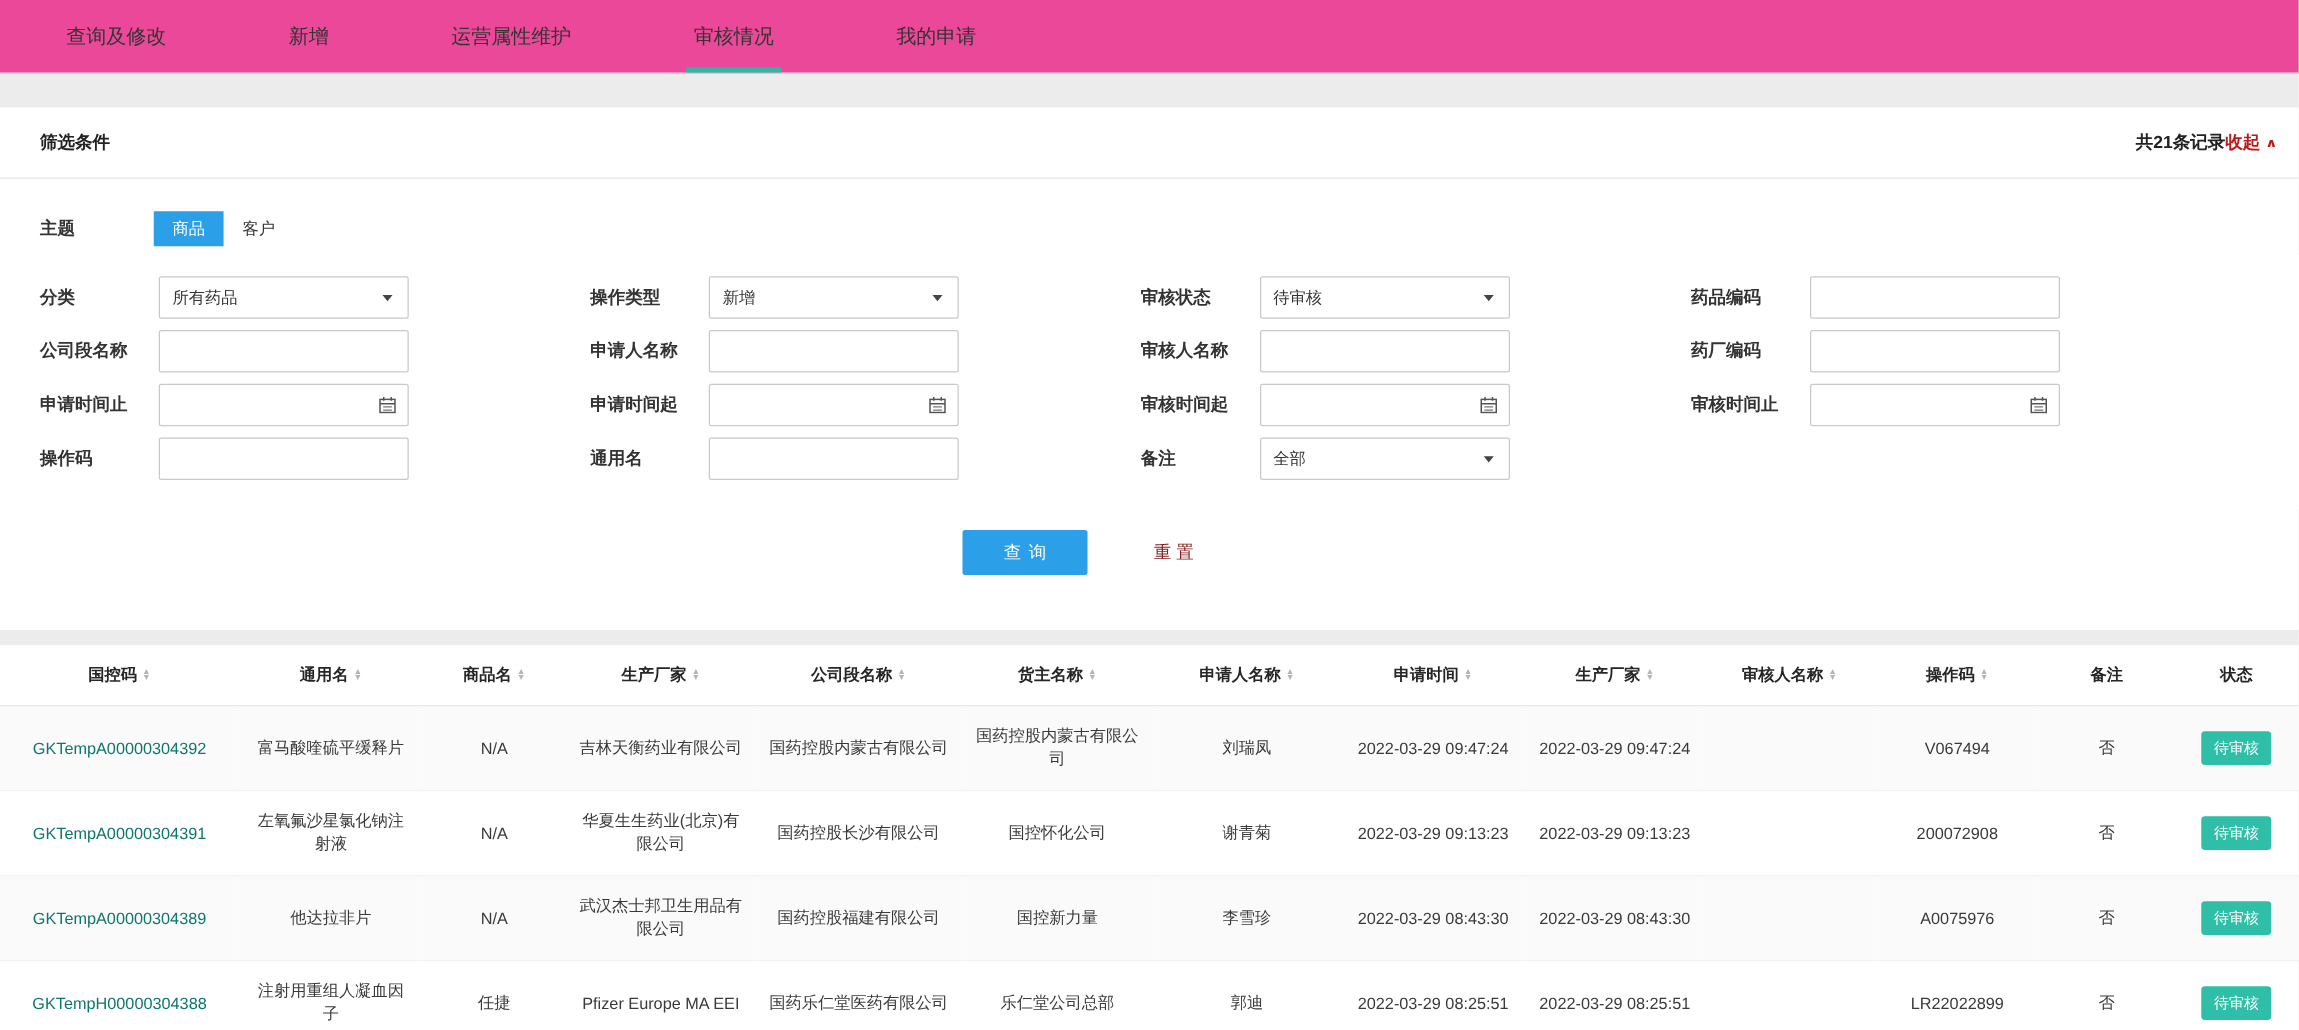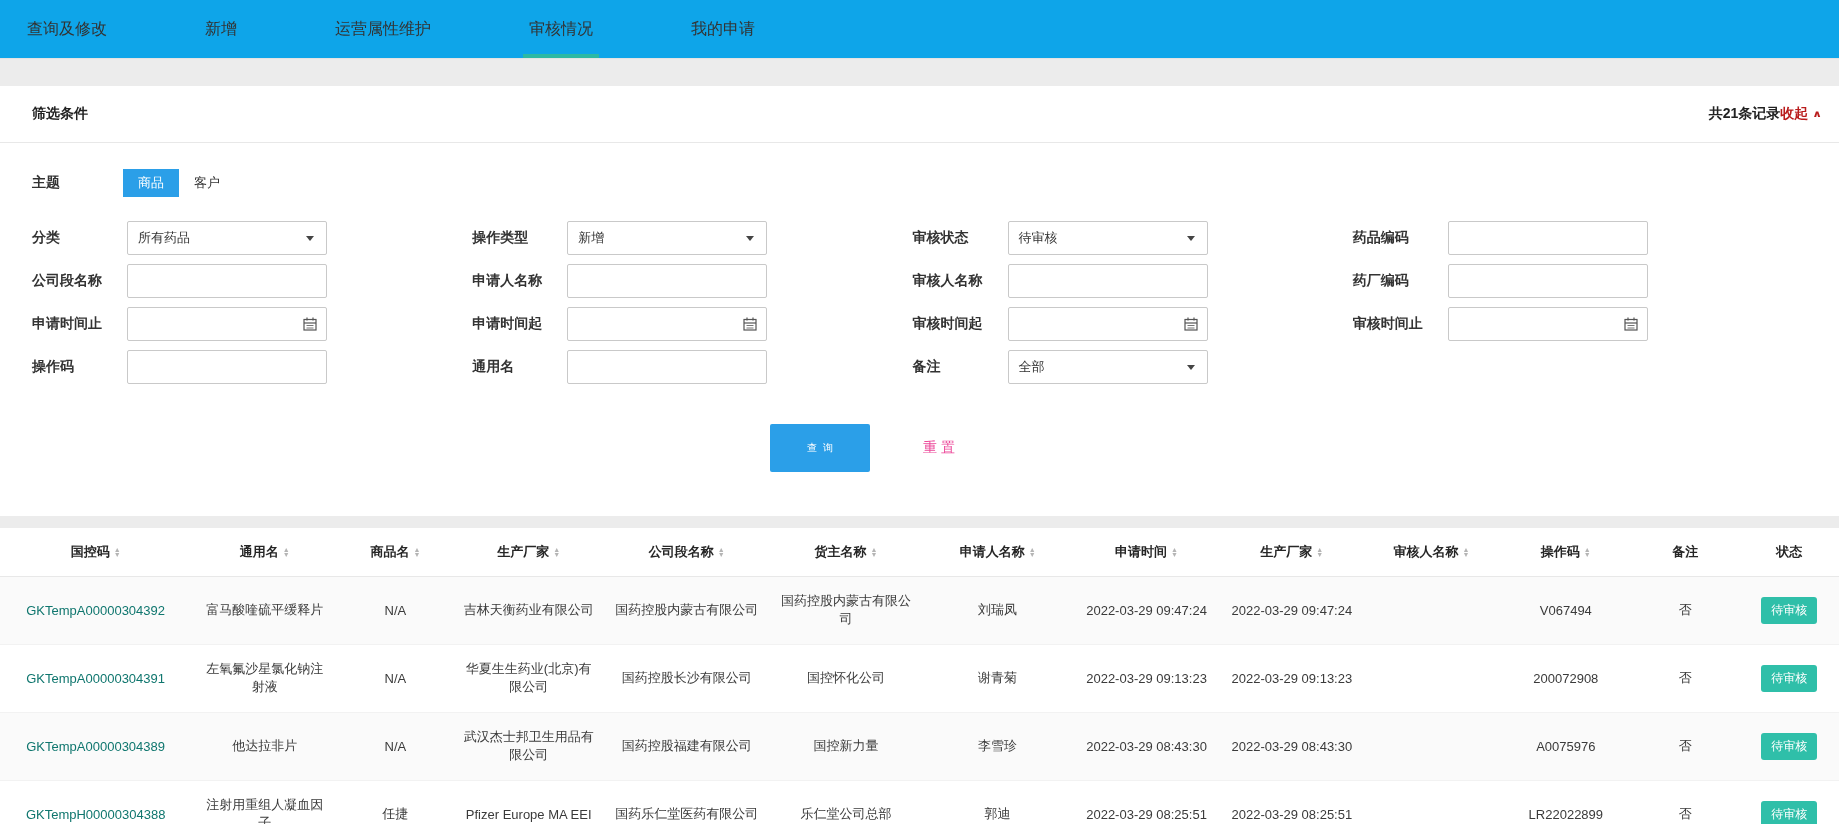--- a/index.html
+++ b/index.html
@@ -1,20 +1,20 @@
 <!DOCTYPE html>
 <html><head>
 <meta charset="utf-8">
 <style>
   * { margin:0; padding:0; box-sizing:border-box; }
   html,body { width:1839px; height:824px; overflow:hidden; }
   body { background:#ececec; font-family:"Liberation Sans","DejaVu Sans",sans-serif; color:#333; }
 
   
-  .nav { height:59px; background:#0ea5e9; border-bottom:1px solid #e3e3e3; display:flex; align-items:stretch; padding-left:27px; }
+  .nav { height:59px; background:#ec4899; border-bottom:1px solid #e3e3e3; display:flex; align-items:stretch; padding-left:53px; }
   .tab { position:relative; display:flex; align-items:center; margin-right:98px; cursor:pointer; font-size:16px; color:#333; }
   .tab .underline { display:none; position:absolute; left:50%; transform:translateX(-50%); bottom:0; height:4px; width:calc(100% + 12px); background:#2cb9a4; }
   .tab.active .underline { display:block; }
 
   .band { height:27px; }
 
   
   .filter-panel { background:#fff; }
   .filter-header { height:57px; display:flex; align-items:center; padding:0 17px 0 32px; border-bottom:1px solid #e8e8e8; }
   .filter-title { font-size:14px; font-weight:bold; color:#222; }
@@ -32,22 +32,22 @@
   .field-grid { display:grid; grid-template-columns:repeat(4,1fr); grid-row-gap:13px; padding:0 30px 0 32px; }
   .field { display:flex; align-items:center; height:30px; }
   .field-label { width:95px; flex:0 0 95px; font-size:14px; font-weight:bold; color:#333; }
   .control { position:relative; width:200px; height:34px; border:1px solid #c9c9c9; border-radius:2px; background:#fff; display:flex; align-items:center; padding:0 10px; font-size:13px; color:#333; cursor:text; }
   .control.select { cursor:pointer; }
   .control.select .caret { position:absolute; right:12px; top:50%; margin-top:-2px; width:0; height:0; border-left:4px solid transparent; border-right:4px solid transparent; border-top:5px solid #444; }
   .control.date svg { position:absolute; right:9px; top:50%; transform:translateY(-50%); }
   .control input { border:none; outline:none; width:100%; font-size:13px; font-family:inherit; color:#333; background:transparent; }
 
   .button-row { display:flex; align-items:center; margin:42px 0 0 0; padding-bottom:44px; }
-  .btn-search { margin-left:770px; width:100px; height:48px; background:#2b9fe8; color:#fff; font-size:10px; border:none; border-radius:2px; cursor:pointer; letter-spacing:6px; padding-left:6px; font-family:inherit; }
-  .btn-reset { margin-left:53px; background:none; border:none; color:#ec4899; font-size:14px; cursor:pointer; letter-spacing:4px; font-family:Liberation Mono, monospace; }
+  .btn-search { margin-left:770px; width:100px; height:36px; background:#2b9fe8; color:#fff; font-size:14px; border:none; border-radius:2px; cursor:pointer; letter-spacing:6px; padding-left:6px; font-family:inherit; }
+  .btn-reset { margin-left:53px; background:none; border:none; color:#7f1d1d; font-size:14px; cursor:pointer; letter-spacing:4px; font-family:Liberation Mono, monospace; }
 
   
   .table-panel { background:#fff; margin-top:12px; }
   table { width:100%; border-collapse:collapse; table-layout:fixed; }
   th { height:48px; font-size:13px; font-weight:bold; color:#262626; border-bottom:1px solid #e8e8e8; text-align:center; padding:0 4px; }
   th .th-inner { display:inline-flex; align-items:center; gap:4px; cursor:pointer; }
   .sorter { display:inline-flex; flex-direction:column; line-height:5px; font-size:7px; color:#b5b5b5; }
   td { height:68px; font-size:13px; color:#3a3a3a; text-align:center; vertical-align:middle; padding:8px 10px; word-break:break-all; }
   tbody tr:nth-child(odd) { background:#fafafa; }
   tbody tr { border-bottom:1px solid #f2f2f2; }

